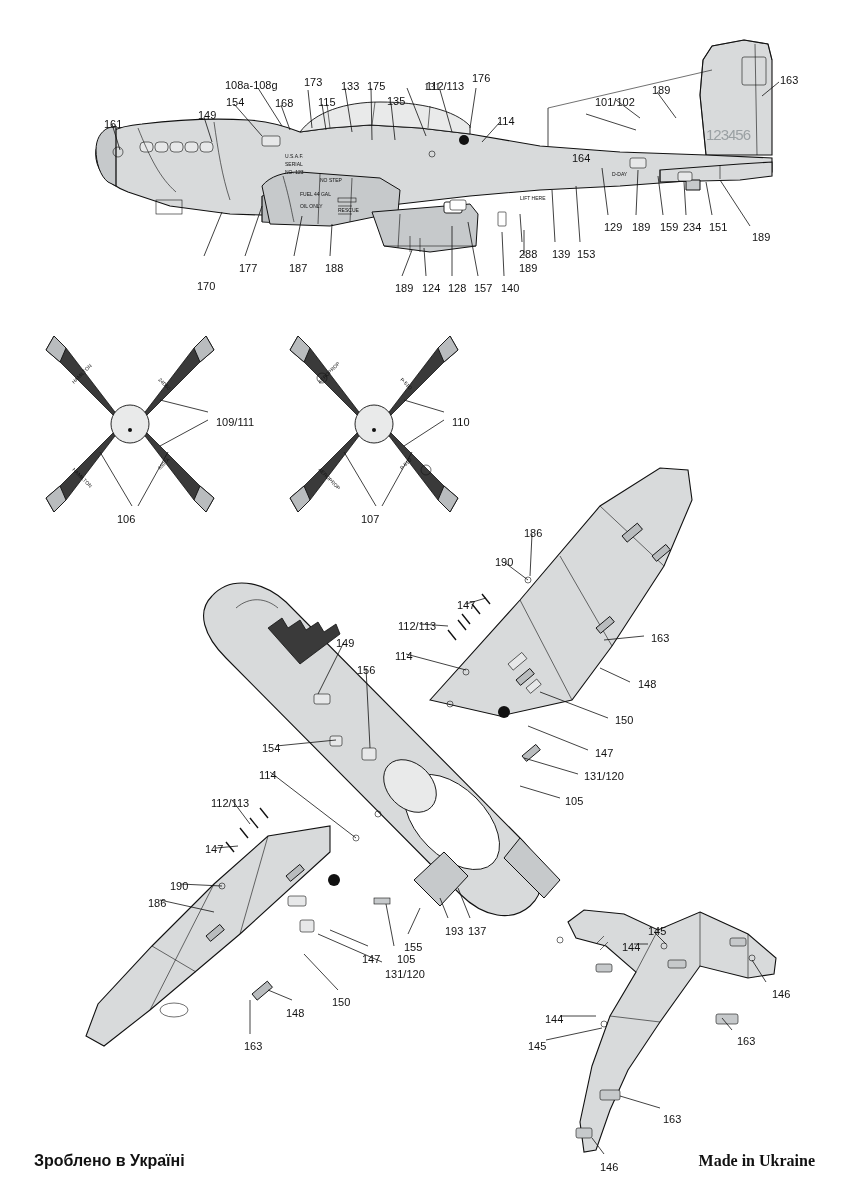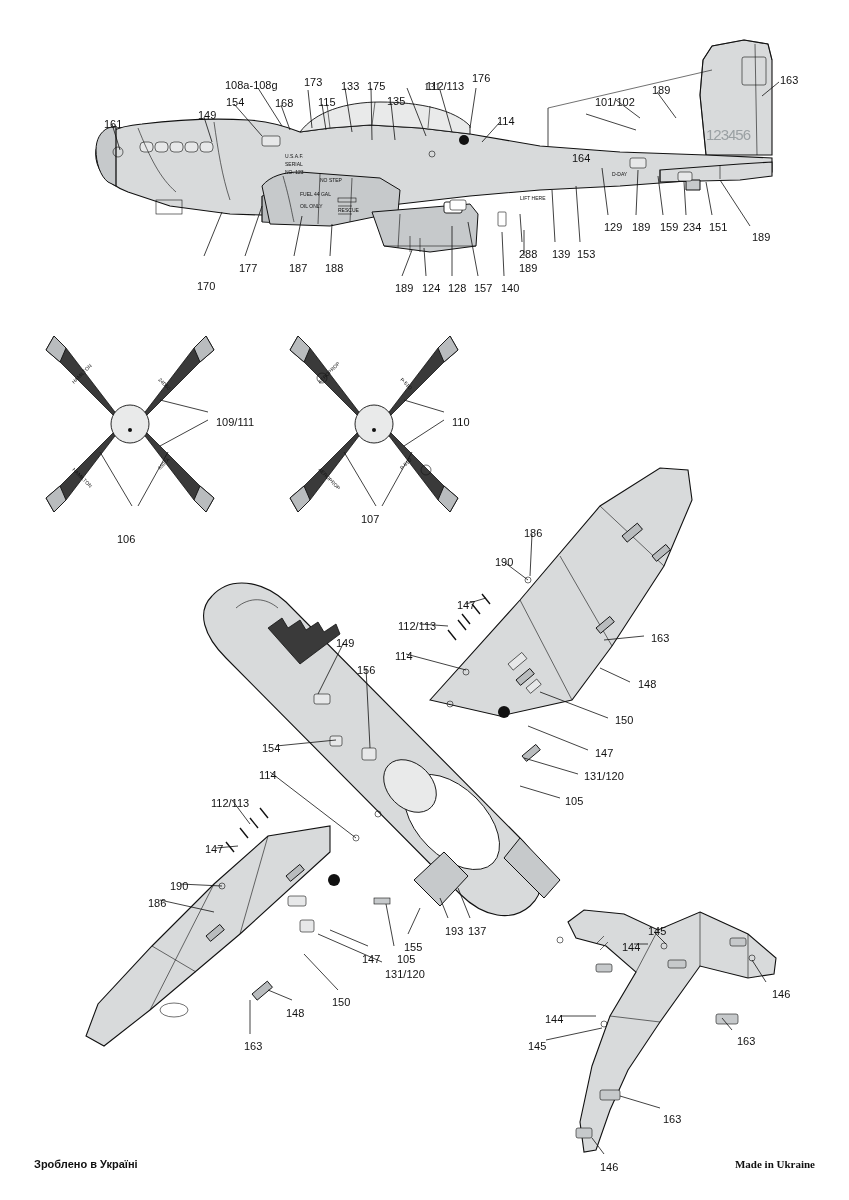--- a/index.html
+++ b/index.html
@@ -1,19 +1,19 @@
 <!DOCTYPE html>
 <html><head>
 <meta charset="utf-8">
 <style>
   html,body{margin:0;padding:0;background:#ffffff;}
   body{width:849px;height:1200px;position:relative;font-family:"Liberation Sans",sans-serif;overflow:hidden;}
   #stage{position:absolute;left:0;top:0;width:849px;height:1200px;}
   .lbl{position:absolute;font-size:11px;color:#111;font-family:"Liberation Sans",sans-serif;white-space:nowrap;}
-  .footer{position:absolute;bottom:30px;font-weight:bold;font-size:11px;color:#111;}
+  .footer{position:absolute;bottom:30px;font-weight:bold;font-size:16px;color:#111;}
   .footer.left{left:34px;}
   .footer.right{right:34px;font-family:"Liberation Serif",serif;}
   svg{position:absolute;left:0;top:0;}
   .ln{stroke:#111;stroke-width:0.8;fill:none;}
   .dot{fill:#111;}
   .body-fill{fill:#d8dadb;stroke:#111;stroke-width:1.1;}
   .body-fill2{fill:#c6c9cb;stroke:#111;stroke-width:1;}
   .body-fill3{fill:#b9bcbe;stroke:#111;stroke-width:0.9;}
   .light{fill:#e9eaea;stroke:#111;stroke-width:0.9;}
   .white{fill:#ffffff;stroke:#111;stroke-width:0.9;}
@@ -366,21 +366,21 @@
       <div class="lbl" style="left: 501px; top: 282px;">140</div>
       <div class="lbl" style="left: 474px; top: 282px;">157</div>
       <div class="lbl" style="left: 448px; top: 282px;">128</div>
       <div class="lbl" style="left: 422px; top: 282px;">124</div>
       <div class="lbl" style="left: 395px; top: 282px;">189</div>
       <div class="lbl" style="left: 325px; top: 262px;">188</div>
       <div class="lbl" style="left: 289px; top: 262px;">187</div>
       <div class="lbl" style="left: 239px; top: 262px;">177</div>
       <div class="lbl" style="left: 197px; top: 262px; margin-top: 18px;">170</div>
       <div class="lbl" style="left: 216px; top: 416px;">109/111</div>
-      <div class="lbl" style="left: 117px; top: 513px; margin-top: 20px;">106</div>
+      <div class="lbl" style="left: 117px; top: 513px;">106</div>
       <div class="lbl" style="left: 452px; top: 416px;">110</div>
       <div class="lbl" style="left: 361px; top: 513px;">107</div>
       <div class="lbl" style="left: 524px; top: 527px;">186</div>
       <div class="lbl" style="left: 495px; top: 556px;">190</div>
       <div class="lbl" style="left: 457px; top: 599px;">147</div>
       <div class="lbl" style="left: 398px; top: 620px;">112/113</div>
       <div class="lbl" style="left: 395px; top: 650px;">114</div>
       <div class="lbl" style="left: 336px; top: 637px;">149</div>
       <div class="lbl" style="left: 357px; top: 664px;">156</div>
       <div class="lbl" style="left: 262px; top: 742px;">154</div>

